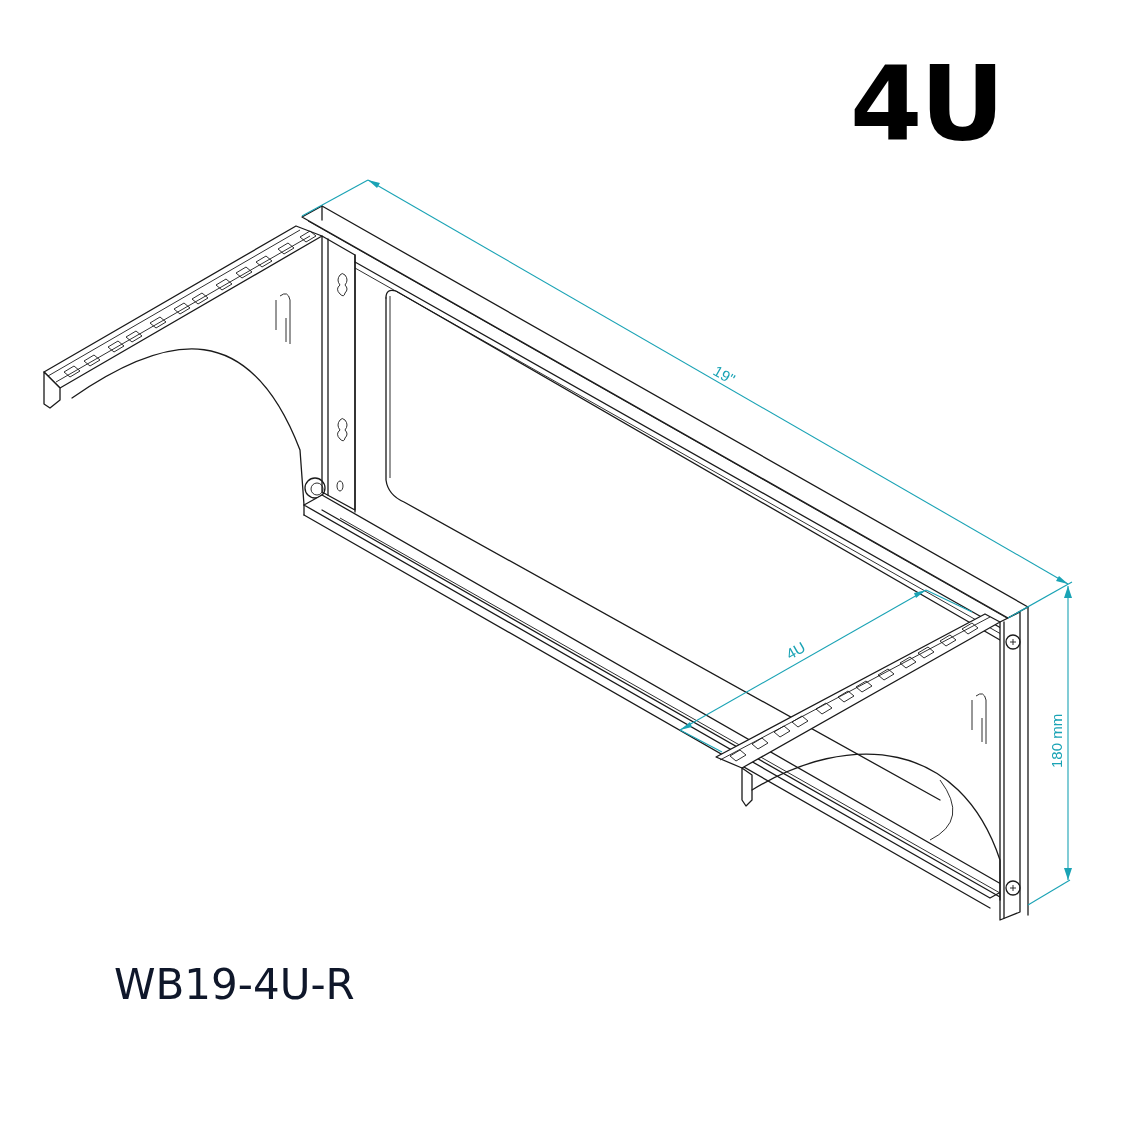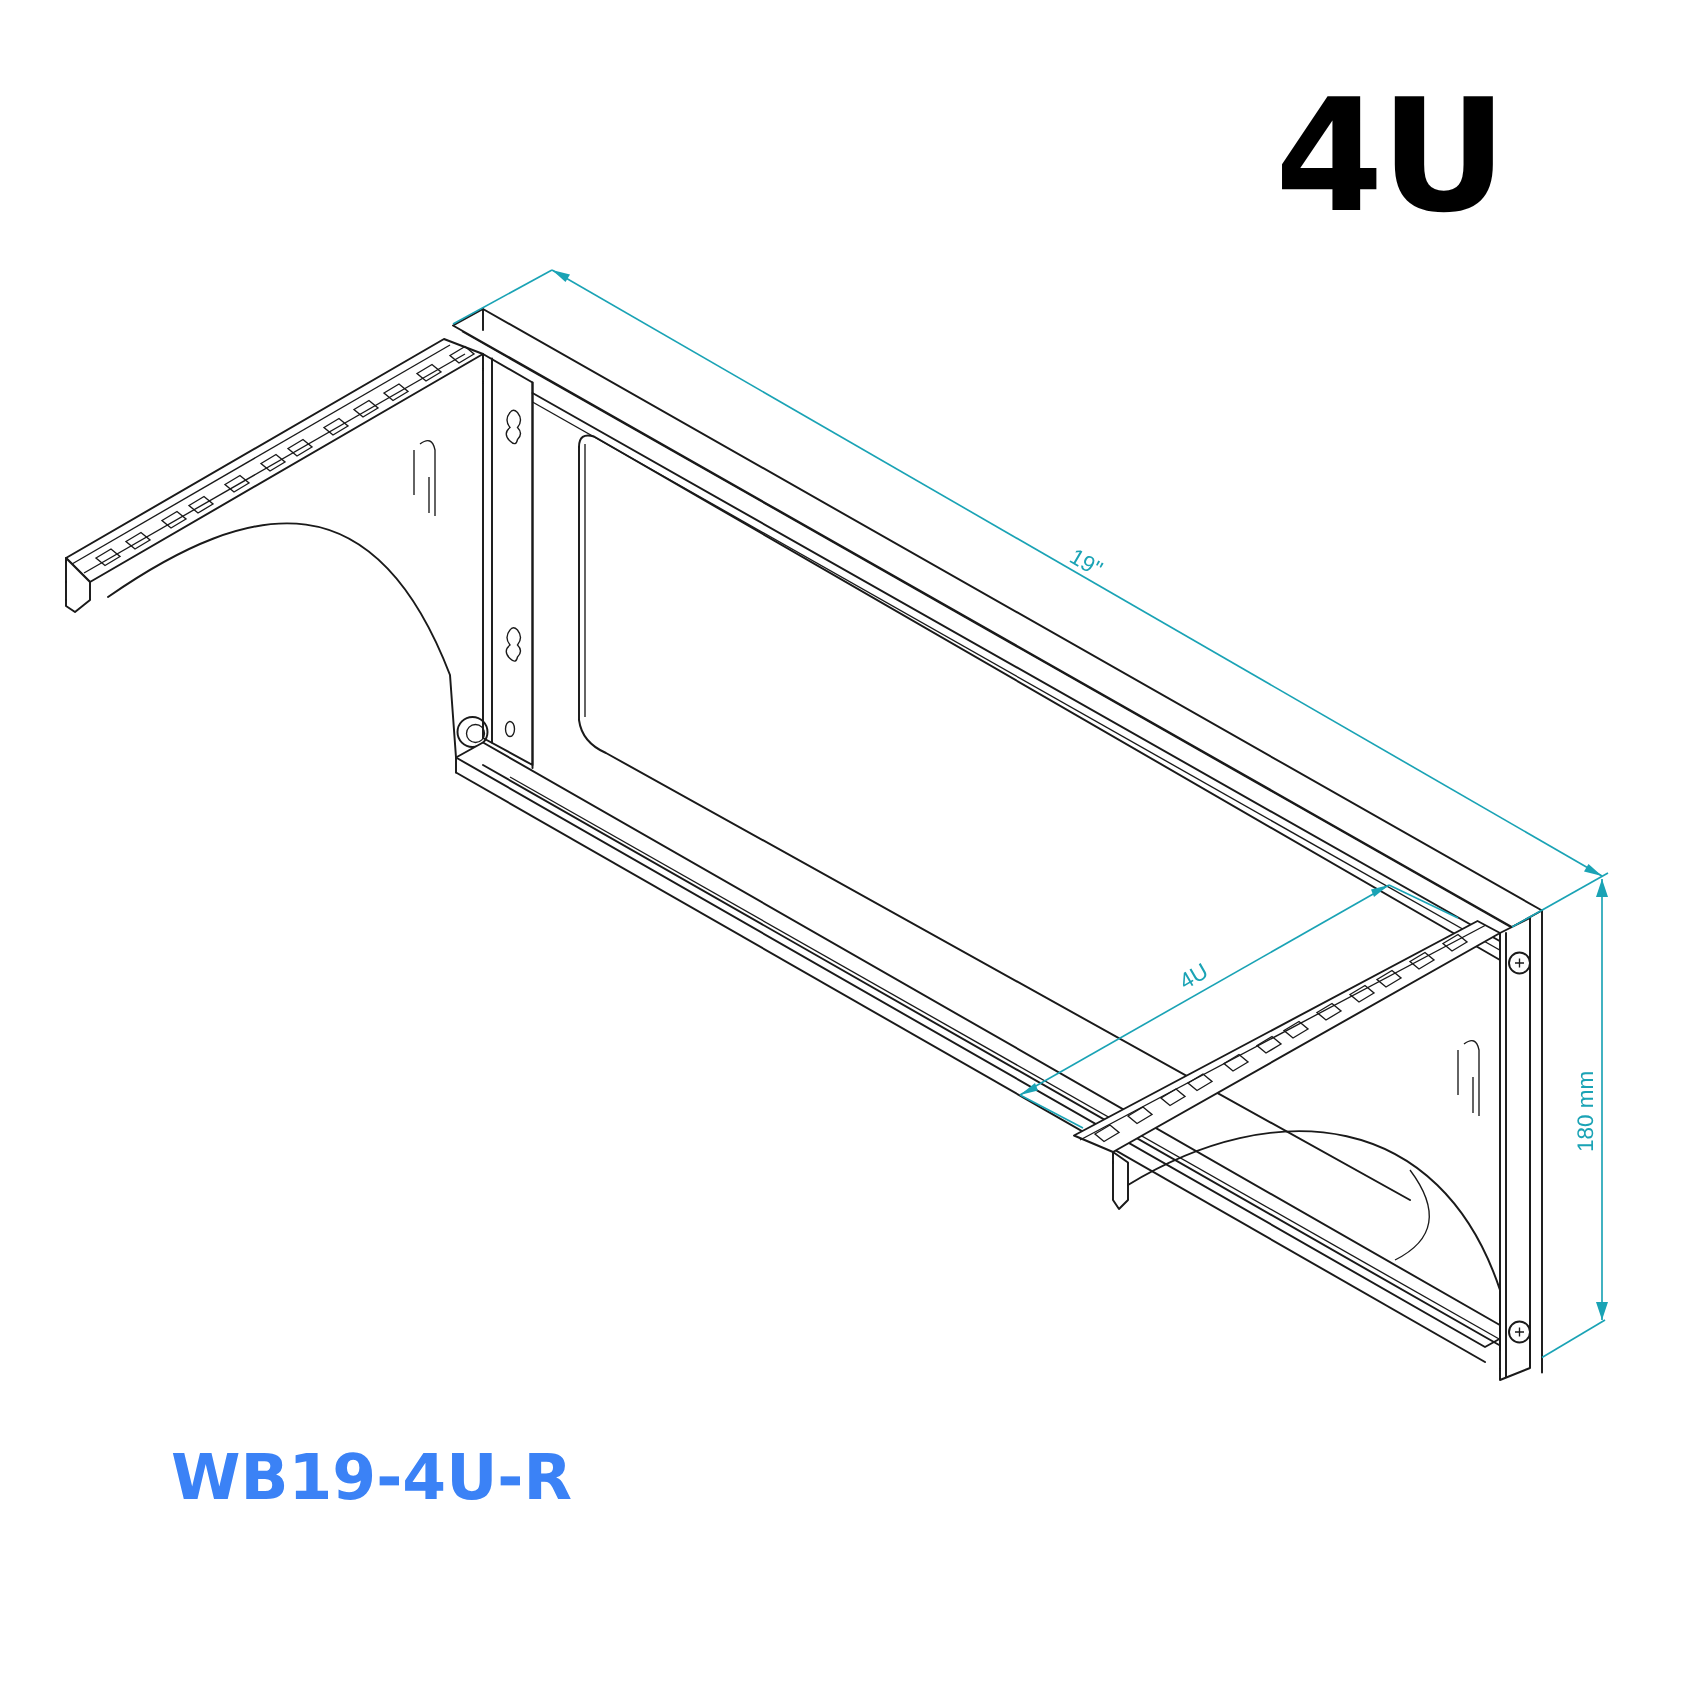--- a/index.html
+++ b/index.html
@@ -4,23 +4,22 @@
   <style>
     html, body { margin: 0; padding: 0; background: #ffffff; }
     body { width: 1125px; height: 1125px; position: relative; overflow: hidden; font-family: "Liberation Sans", sans-serif; }
     .size-badge {
       position: absolute; left: 850px; top: 52px;
       font-family: "DejaVu Sans", sans-serif; font-weight: bold;
       font-size: 104px; line-height: 1; color: #000; letter-spacing: -2px;
     }
     .model-label {
       position: absolute; left: 114px; top: 960px;
-      font-family: "DejaVu Sans", sans-serif; font-size: 42px; color: #3b82f6;
+      font-family: "DejaVu Sans", sans-serif; font-size: 42px; color: #0f172a;
       letter-spacing: 0px;
-      font-weight: bold;
     }
     svg.drawing { position: absolute; left: 0; top: 0; }
     .ln { fill: none; stroke: #1a1a1a; stroke-width: 1.3; stroke-linejoin: round; stroke-linecap: round; }
     .ln-thin { fill: none; stroke: #1a1a1a; stroke-width: 0.9; }
     .dim { fill: none; stroke: #1aa3b5; stroke-width: 1.1; }
     .dim-arrow { fill: #1aa3b5; stroke: none; }
     .dim-text { fill: #1aa3b5; font-family: "Liberation Sans", sans-serif; font-size: 15px; }
     .fill-w { fill: #ffffff; }
   </style>
 </head>

